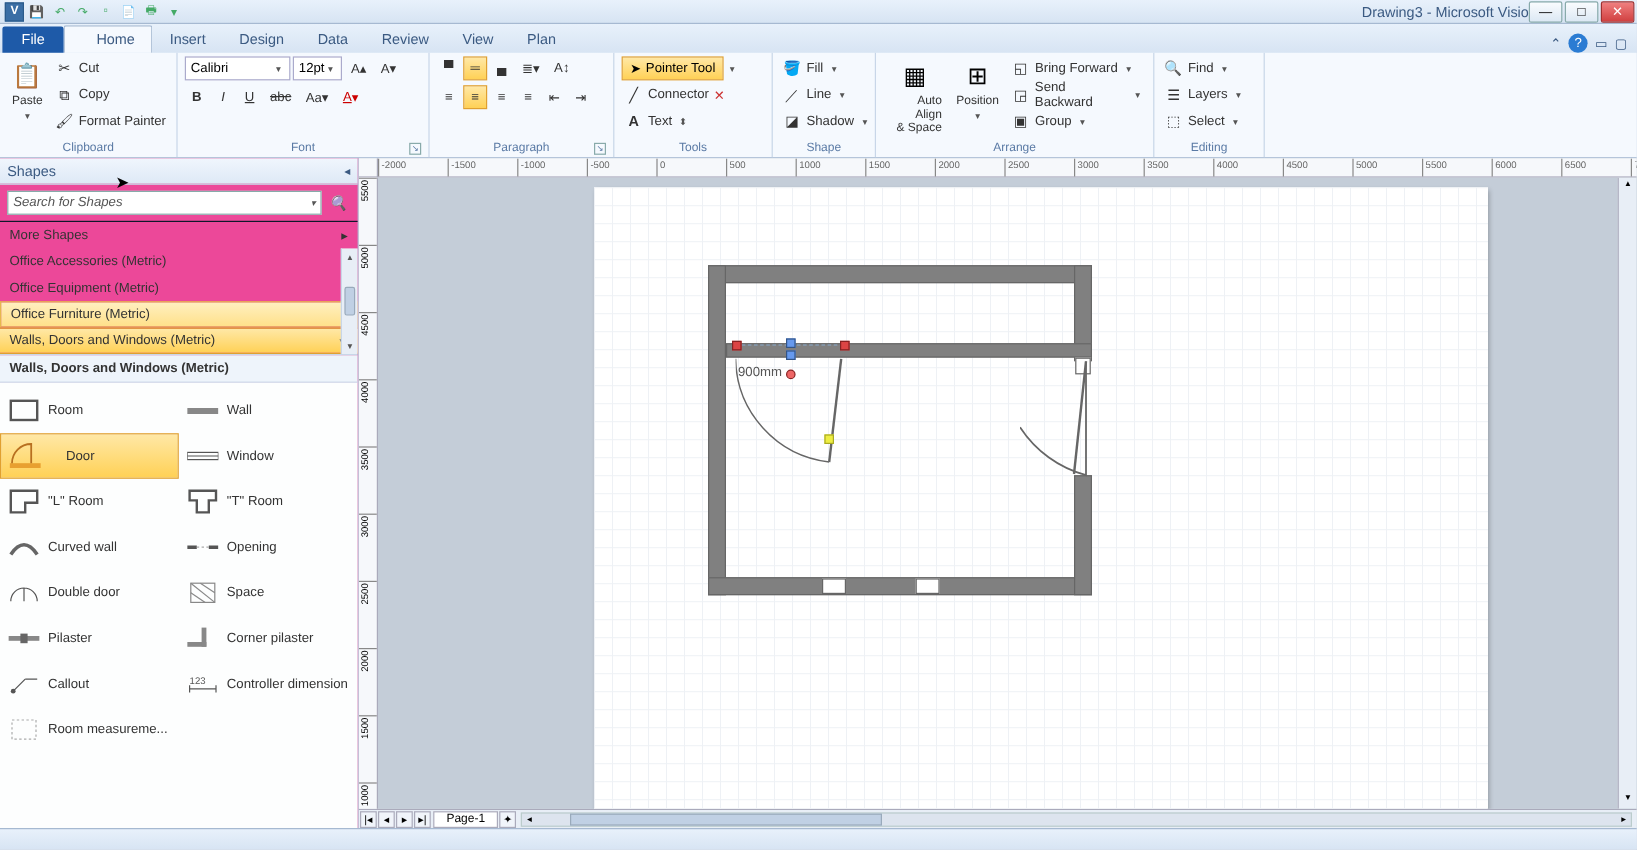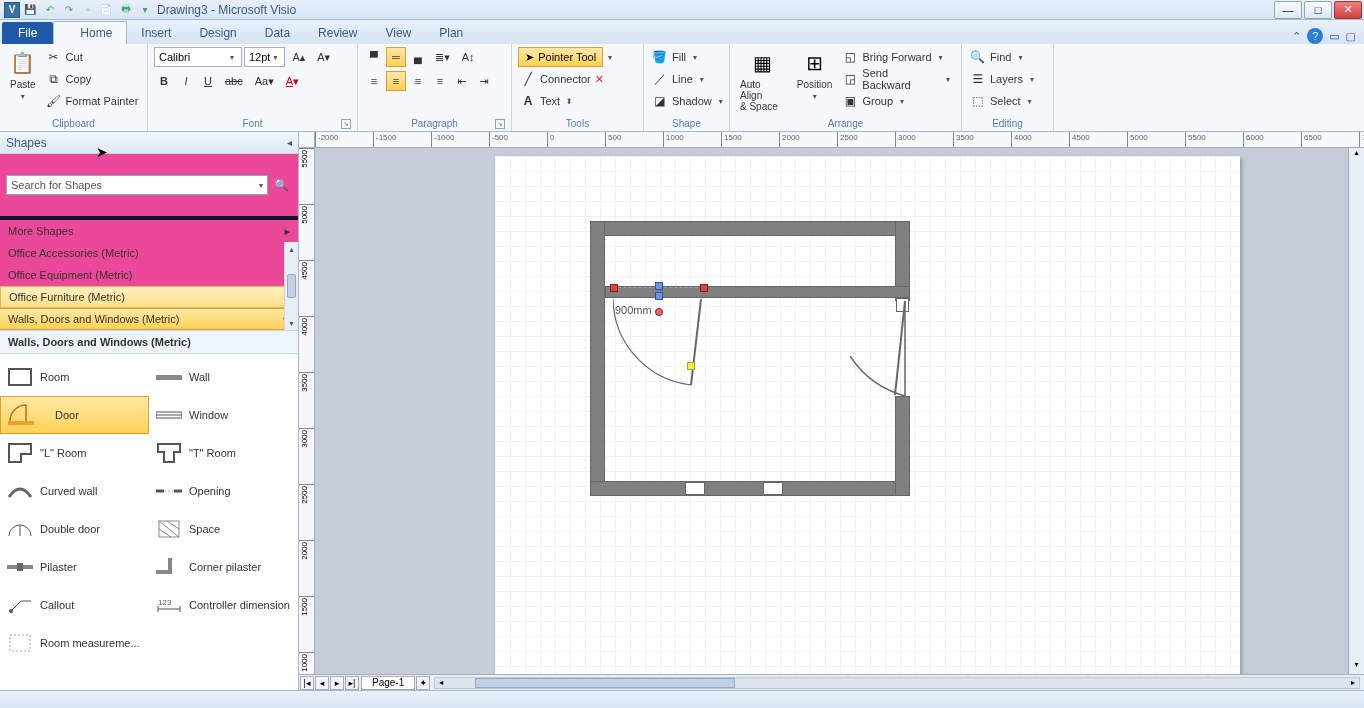--- a/index.html
+++ b/index.html
@@ -3,60 +3,60 @@
 <meta charset="utf-8">
 <style>
 * { margin: 0; padding: 0; box-sizing: border-box; font-family: 'Segoe UI', Tahoma, sans-serif; }
 body { width: 1364px; height: 708px; background: #dfe9f5; overflow: hidden; font-size: 11px; }
 
 
 .titlebar { height: 20px; background: linear-gradient(#e8f1fb,#d7e4f3); display: flex; align-items: center; border-bottom: 1px solid #a6b9d1; }
 .qat { display: flex; gap: 3px; padding: 0 4px; align-items: center; }
 .qat-icon { width: 16px; height: 16px; display:flex; align-items:center; justify-content:center; font-size:10px; color:#4a6; }
 .vicon { width:16px; height:16px; background:#3a6ea5; color:#fff; display:flex; align-items:center; justify-content:center; font-weight:bold; font-size:10px; border:1px solid #2a5a8a; }
-.title { flex:1; text-align:left; color:#3b5a82; font-size:12px; }
+.title { flex:1; text-align:right; color:#3b5a82; font-size:12px; }
 .winbtns { display:flex; }
 .winbtn { width:28px; height:18px; display:flex; align-items:center; justify-content:center; border:1px solid #8aa; border-radius:2px; margin-right:2px; background:linear-gradient(#fafcfe,#dce8f4); font-size:11px; }
 .winbtn.close { background:linear-gradient(#f08080,#d04040); color:#fff; border-color:#a03030;}
 
 
 .tabs { height: 24px; display:flex; align-items:flex-end; padding-left:2px; background: linear-gradient(#e8f1fb,#d7e4f3); }
 .tab { padding: 4px 14px; font-size:12px; color:#3b5a82; cursor:default; }
 .tab.file { background:#1e5aa8; color:#fff; border-radius:2px 2px 0 0; padding:4px 16px;}
 .tab.active { background:#f5f9fe; border:1px solid #a6b9d1; border-bottom:none; border-radius:2px 2px 0 0;padding-left:26px;}
 .tabs .right { margin-left:auto; display:flex; gap:6px; padding-right:8px; align-items:center; color:#3b5a82; }
 .helpicon { width:16px; height:16px; border-radius:50%; background:#2b7cd3; color:#fff; display:flex; align-items:center; justify-content:center; font-size:11px;}
 
 
 .ribbon { height: 88px; background:#f5f9fe; border-bottom:1px solid #a6b9d1; display:flex; }
 .group { border-right:1px solid #c8d6e8; padding:3px 6px 0 6px; display:flex; flex-direction:column; }
 .group-body { flex:1; display:flex; gap:4px; align-items:flex-start; }
 .group-label { text-align:center; font-size:10px; color:#5a7aa5; padding:2px 0; position:relative;}
 .group-label .launcher { position:absolute; right:0; bottom:2px; width:10px; height:10px; border:1px solid #8aa; font-size:7px; display:flex; align-items:center; justify-content:center; }
 .bigbtn { display:flex; flex-direction:column; align-items:center; padding:2px 4px; gap:2px; }
 .bigbtn .ico { width:24px; height:28px; display:flex; align-items:center; justify-content:center; font-size:20px; }
-.bigbtn .lbl { font-size:10px; text-align:left; line-height:11px; color:#333; }
+.bigbtn .lbl { font-size:10px; text-align:right; line-height:11px; color:#333; }
 .col { display:flex; flex-direction:column; gap:2px; }
 .row { display:flex; gap:2px; align-items:center; }
 .smallbtn { height:20px; min-width:20px; padding:0 4px; display:flex; align-items:center; justify-content:center; border:1px solid transparent; font-size:11px; color:#333; }
 .smallbtn.sel { background:linear-gradient(#ffe8a6,#ffd156); border-color:#e0a030; }
 .dd { width:10px; text-align:center; color:#555; font-size:8px; }
 .fontsel { border:1px solid #aac; background:#fff; height:20px; padding:0 4px; display:flex; align-items:center; font-size:11px; min-width:88px; }
 .sizesel { border:1px solid #aac; background:#fff; height:20px; padding:0 4px; display:flex; align-items:center; font-size:11px; min-width:34px; }
 .ptrbtn { background:linear-gradient(#ffe8a6,#ffd156); border:1px solid #e0a030; padding:1px 6px; display:flex; align-items:center; gap:4px; font-size:11px; height:20px;}
 .menuline { display:flex; align-items:center; gap:4px; height:20px; font-size:11px; color:#333; padding:0 2px;}
 .menuline .ico { width:16px; height:16px; display:flex; align-items:center; justify-content:center; font-size:12px;}
 
 
 .content { display:flex; height: calc(708px - 20px - 24px - 88px - 18px); }
 .shapes-panel { width:299px; background:#ec4899; border-right:1px solid #a6b9d1; display:flex; flex-direction:column; }
 .panel-hdr { height:22px; display:flex; align-items:center; padding:0 6px; border-bottom:1px solid #c8d6e8; background:linear-gradient(#f0f6fd,#dee9f6);}
 .panel-hdr .t { flex:1; font-size:12px; color:#3b5a82; }
 .panel-hdr .collapse { color:#3b5a82; font-size:10px;}
-.searchrow { padding:21px 6px; display:flex; gap:4px; border-bottom:4px solid #0f172a;}
+.searchrow { padding:5px 6px; display:flex; gap:4px; border-bottom:1px solid #0f172a;font-style:italic;}
 .searchbox { flex:1; border:1px solid #8aa; background:#fff; height:20px; padding:0 4px; display:flex; align-items:center; font-size:11px; color:#555;}
 .searchbox .ddx { margin-left:auto; font-size:8px;}
 .searchgo { width:20px; height:20px; display:flex; align-items:center; justify-content:center; font-size:12px;}
 .catlist { border-bottom:1px solid #c8d6e8; position:relative;}
 .catitem { height:22px; display:flex; align-items:center; padding:0 8px; font-size:11px; color:#333; }
 .catitem.more { justify-content: space-between; }
 .catitem.hov { background:linear-gradient(#fff0c0,#ffe08a); border:1px solid #e6b84d; }
 .catitem.sel { background:linear-gradient(#ffe8a6,#ffd156); border-top:1px solid #e0a030; border-bottom:1px solid #e0a030; font-weight:normal;}
 .catscroll { position:absolute; right:0; top:22px; bottom:0; width:14px; background:#e8eef6; border-left:1px solid #c8d6e8;}
 .catscroll .arr { height:14px; display:flex; align-items:center; justify-content:center; font-size:8px; color:#555;}

